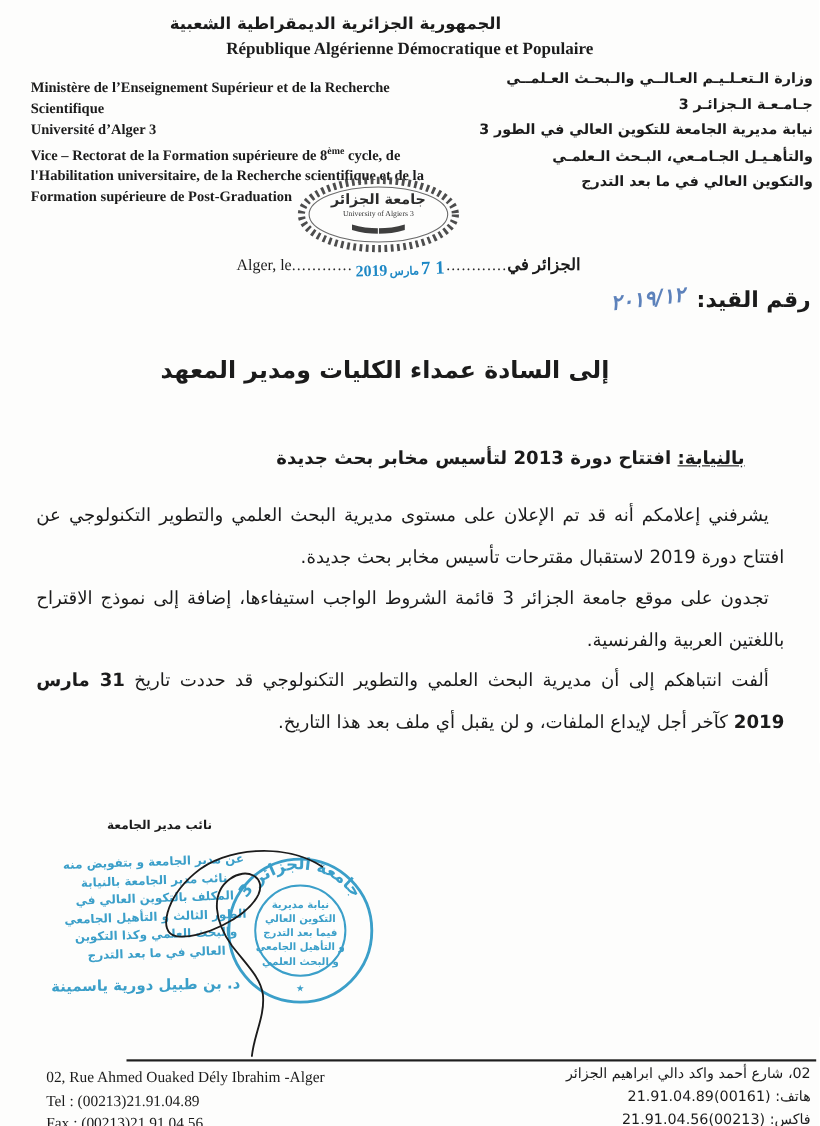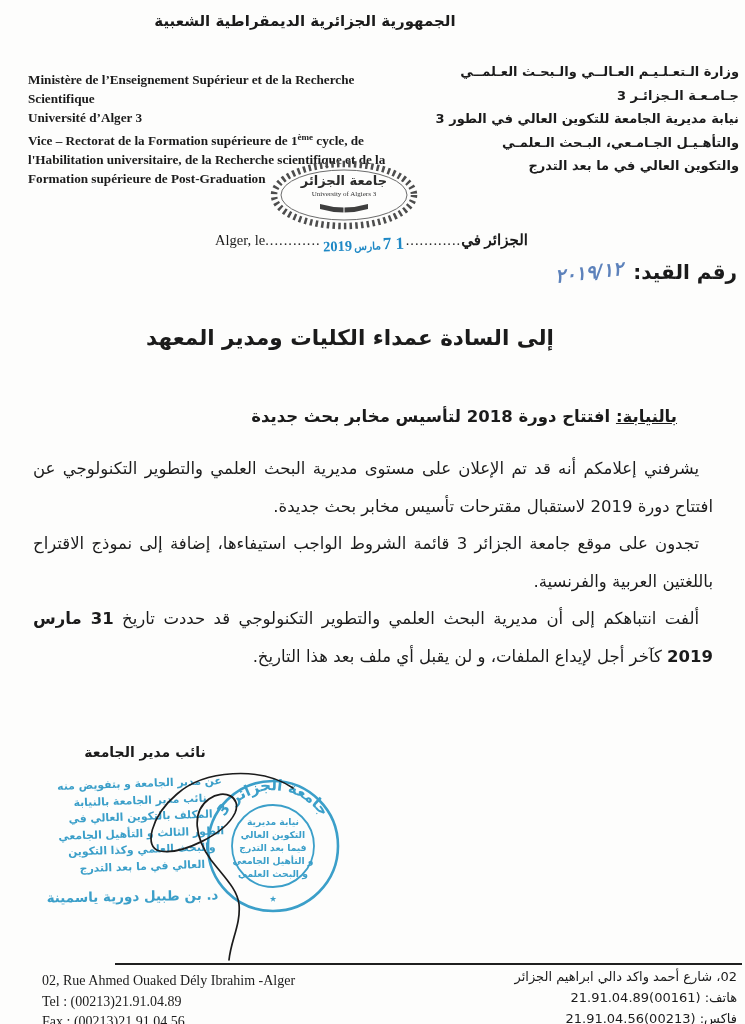--- a/index.html
+++ b/index.html
@@ -80,21 +80,21 @@
     direction:rtl; text-align:justify;
     font-size:16.5px; line-height:37.5px;
   }
   .body-text p { text-indent:14px; }
   .body-text .p4 { margin-top:27px; }
   .body-text b { font-weight:bold; }
 
   
   .sig-title {
     position:absolute; top:744px; left:55px; width:180px;
-    direction:rtl; text-align:center; font-size:14px; font-weight:bold;
+    direction:rtl; text-align:center; font-size:11px; font-weight:bold;
   }
   .delegation {
     position:absolute; top:776px; left:46px; width:190px;
     direction:rtl; text-align:center; color:#3b9fc9;
     font-size:10.8px; font-weight:bold; line-height:16.6px;
     transform:rotate(-2deg);
   }
   .sig-name {
     position:absolute; top:888px; left:30px; width:205px;
     direction:rtl; text-align:center; color:#3b9fc9;
@@ -116,26 +116,27 @@
     position:absolute; top:966px; right:8px; direction:rtl; text-align:right;
     font-size:13px; line-height:21px;
   }
 </style>
 </head>
 <body>
 
 <div class="page">
 
   <div class="hdr-ar">الجمهورية الجزائرية الديمقراطية الشعبية</div>
+  <div class="hdr-fr serif">République Algérienne Démocratique et Populaire</div>
 
   <div class="block-fr serif">
     <div>Ministère de l’Enseignement Supérieur et de la Recherche</div>
     <div>Scientifique</div>
     <div>Université d’Alger 3</div>
-    <div><span>Vice – Rectorat de la Formation supérieure de 1</span><sup>ème</sup><span>  cycle, de</span></div>
+    <div><span>Vice – Rectorat de la Formation supérieure de 8</span><sup>ème</sup><span>  cycle, de</span></div>
     <div>l'Habilitation universitaire, de la Recherche scientifique et de la</div>
     <div>Formation supérieure de  Post-Graduation</div>
   </div>
 
   <div class="block-ar">
     <div>وزارة الـتعـلـيـم العـالــي والـبحـث العـلمــي</div>
     <div>جـامـعـة الـجزائـر 3</div>
     <div>نيابة مديرية الجامعة للتكوين العالي في الطور 3</div>
     <div>والتأهـيـل الجـامـعي، البـحث الـعلمـي</div>
     <div>والتكوين العالي في ما بعد التدرج</div>
@@ -159,21 +160,21 @@
   </div>
 
   <div class="regnum">
     <span class="label">رقم القيد:</span>
     <span class="value">٢٠١٩/١٢</span>
   </div>
 
   <div class="title">إلى السادة عمداء الكليات ومدير المعهد</div>
 
   <div class="subject">
-    <span class="label">بالنيابة:</span><span> افتتاح دورة 2018 لتأسيس مخابر بحث جديدة</span>
+    <span class="label">بالنيابة:</span><span> افتتاح دورة 2013 لتأسيس مخابر بحث جديدة</span>
   </div>
 
   <div class="body-text">
     <p>يشرفني إعلامكم أنه قد تم الإعلان على مستوى مديرية البحث العلمي والتطوير التكنولوجي عن افتتاح دورة 2019 لاستقبال مقترحات تأسيس مخابر بحث جديدة.</p>
     <p>تجدون على موقع جامعة الجزائر 3 قائمة الشروط الواجب استيفاءها، إضافة إلى نموذج الاقتراح باللغتين العربية والفرنسية.</p>
     <p><span>ألفت انتباهكم إلى أن مديرية البحث العلمي والتطوير التكنولوجي قد حددت تاريخ </span><b>31 مارس 2019</b><span> كآخر أجل لإيداع الملفات، و لن يقبل أي ملف بعد هذا التاريخ.</span></p>
   </div>
 
   <div class="sig-title">نائب مدير الجامعة</div>
 

